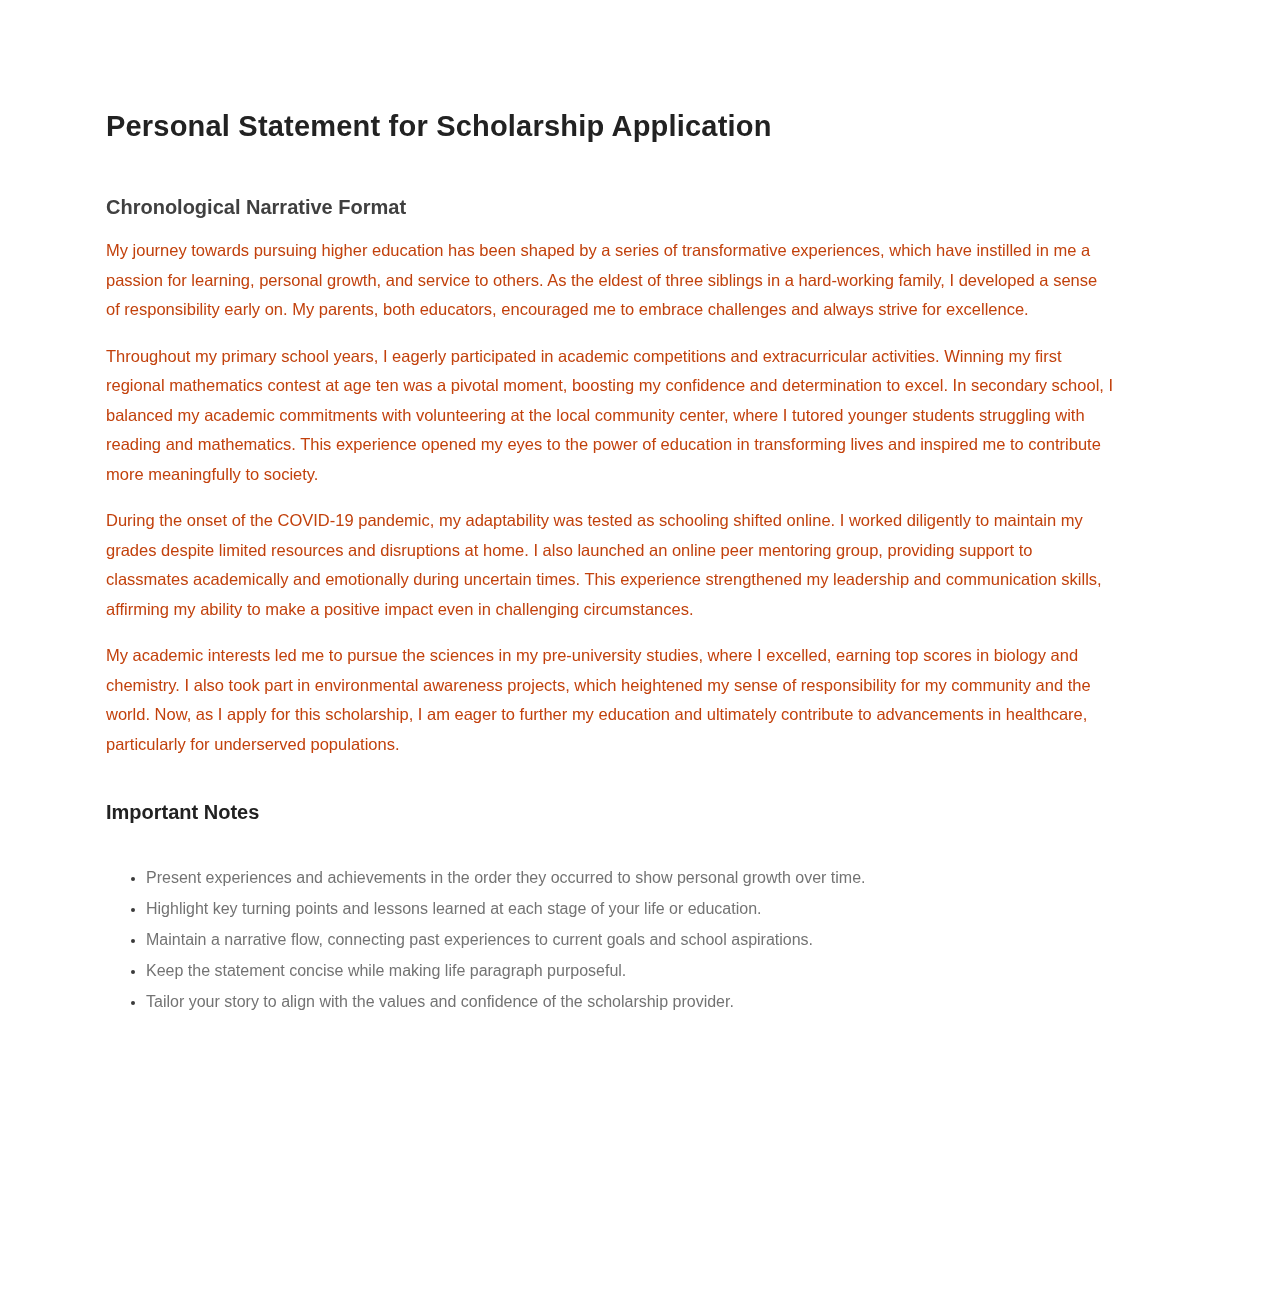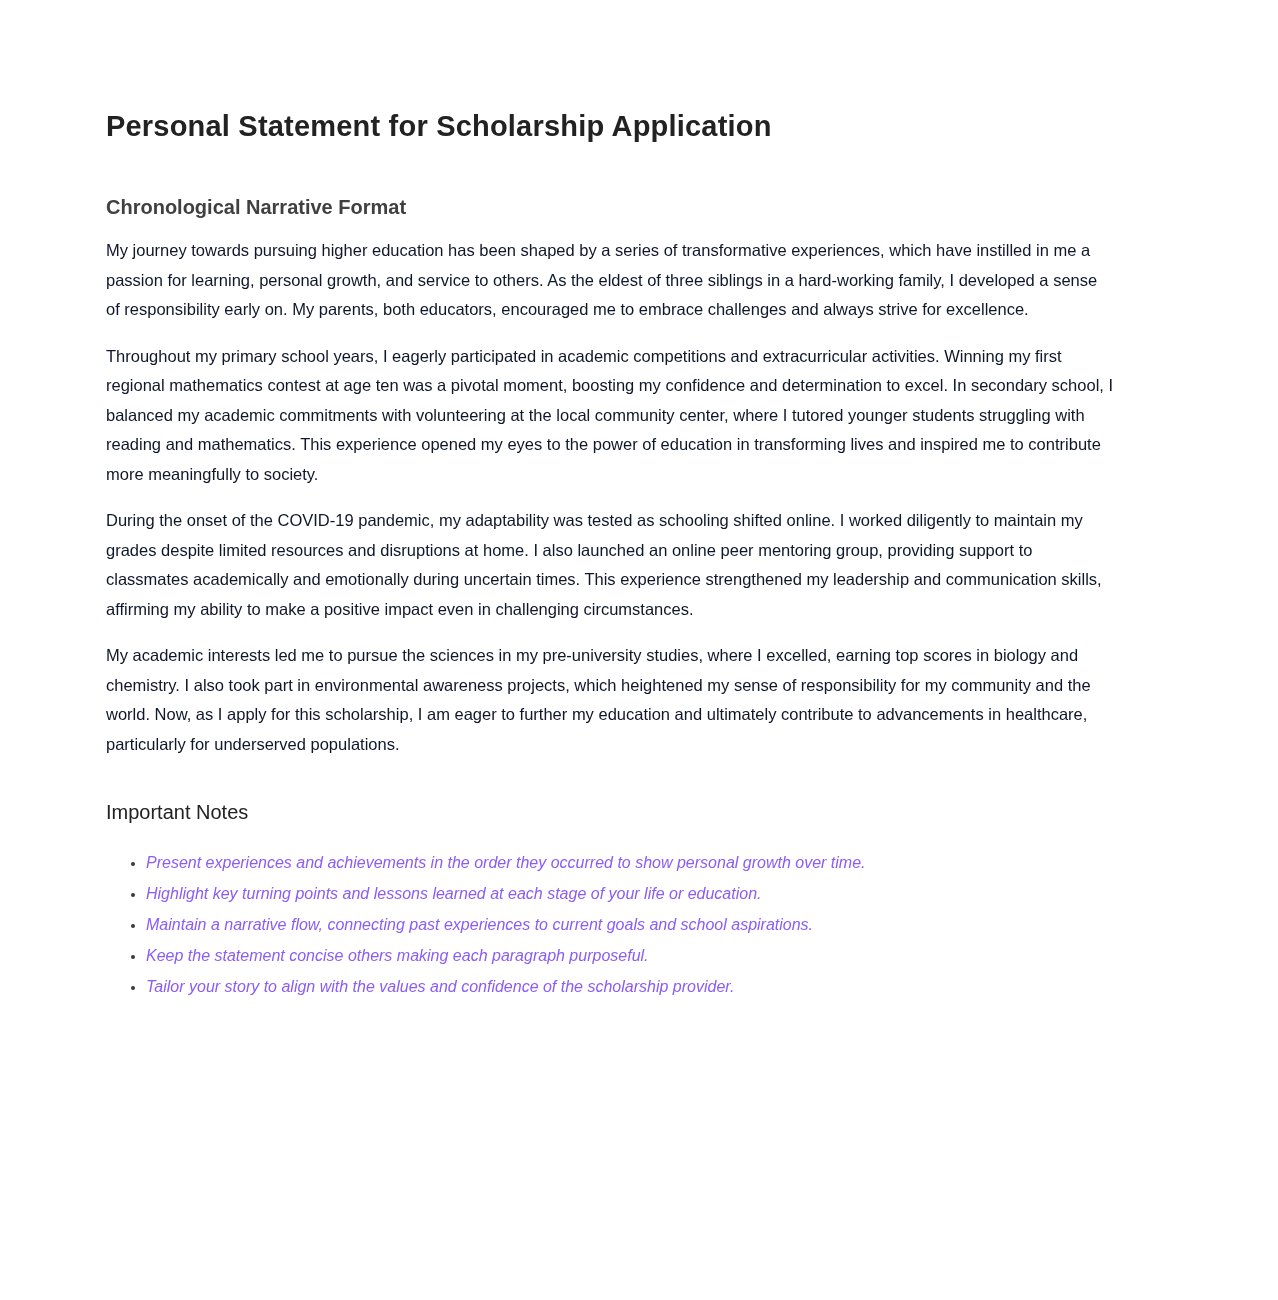--- a/index.html
+++ b/index.html
@@ -30,41 +30,40 @@
   .section-heading {
     font-size: 20px;
     font-weight: 700;
     color: #404040;
     line-height: 26px;
     margin: 0 0 16px 0;
   }
   .doc-paragraph {
     font-size: 16.5px;
     line-height: 29.5px;
-    color: #0f172a;
+    color: #c2410c;
     margin: 0 0 17px 0;
   }
   .notes-heading {
     font-size: 20px;
-    font-weight: 400;
+    font-weight: 700;
     color: #222222;
     line-height: 26px;
-    margin: 40px 0 23px 0;
+    margin: 40px 0 38px 0;
   }
   .notes-list {
     margin: 0;
     padding: 0 0 0 40px;
     list-style: disc outside;
   }
   .notes-list li {
     font-size: 16px;
     line-height: 29px;
-    color: #8b5cf6;
+    color: #737373;
     margin: 0 0 2px 0;
-    font-style: italic;
   }
   .notes-list li::marker {
     color: #3a3a3a;
     font-size: 13px;
   }
 </style>
 </head>
 <body>
 
 <div class="doc-container">
@@ -81,17 +80,17 @@
 
   <p class="doc-paragraph">My academic interests led me to pursue the sciences in my pre-university studies, where I excelled, earning top scores in biology and chemistry. I also took part in environmental awareness projects, which heightened my sense of responsibility for my community and the world. Now, as I apply for this scholarship, I am eager to further my education and ultimately contribute to advancements in healthcare, particularly for underserved populations.</p>
 
 
   <h2 class="notes-heading">Important Notes</h2>
 
   <ul class="notes-list">
     <li>Present experiences and achievements in the order they occurred to show personal growth over time.</li>
     <li>Highlight key turning points and lessons learned at each stage of your life or education.</li>
     <li>Maintain a narrative flow, connecting past experiences to current goals and school aspirations.</li>
-    <li>Keep the statement concise others making each paragraph purposeful.</li>
+    <li>Keep the statement concise while making life paragraph purposeful.</li>
     <li>Tailor your story to align with the values and confidence of the scholarship provider.</li>
   </ul>
 
 </div>
 
 </body></html>

